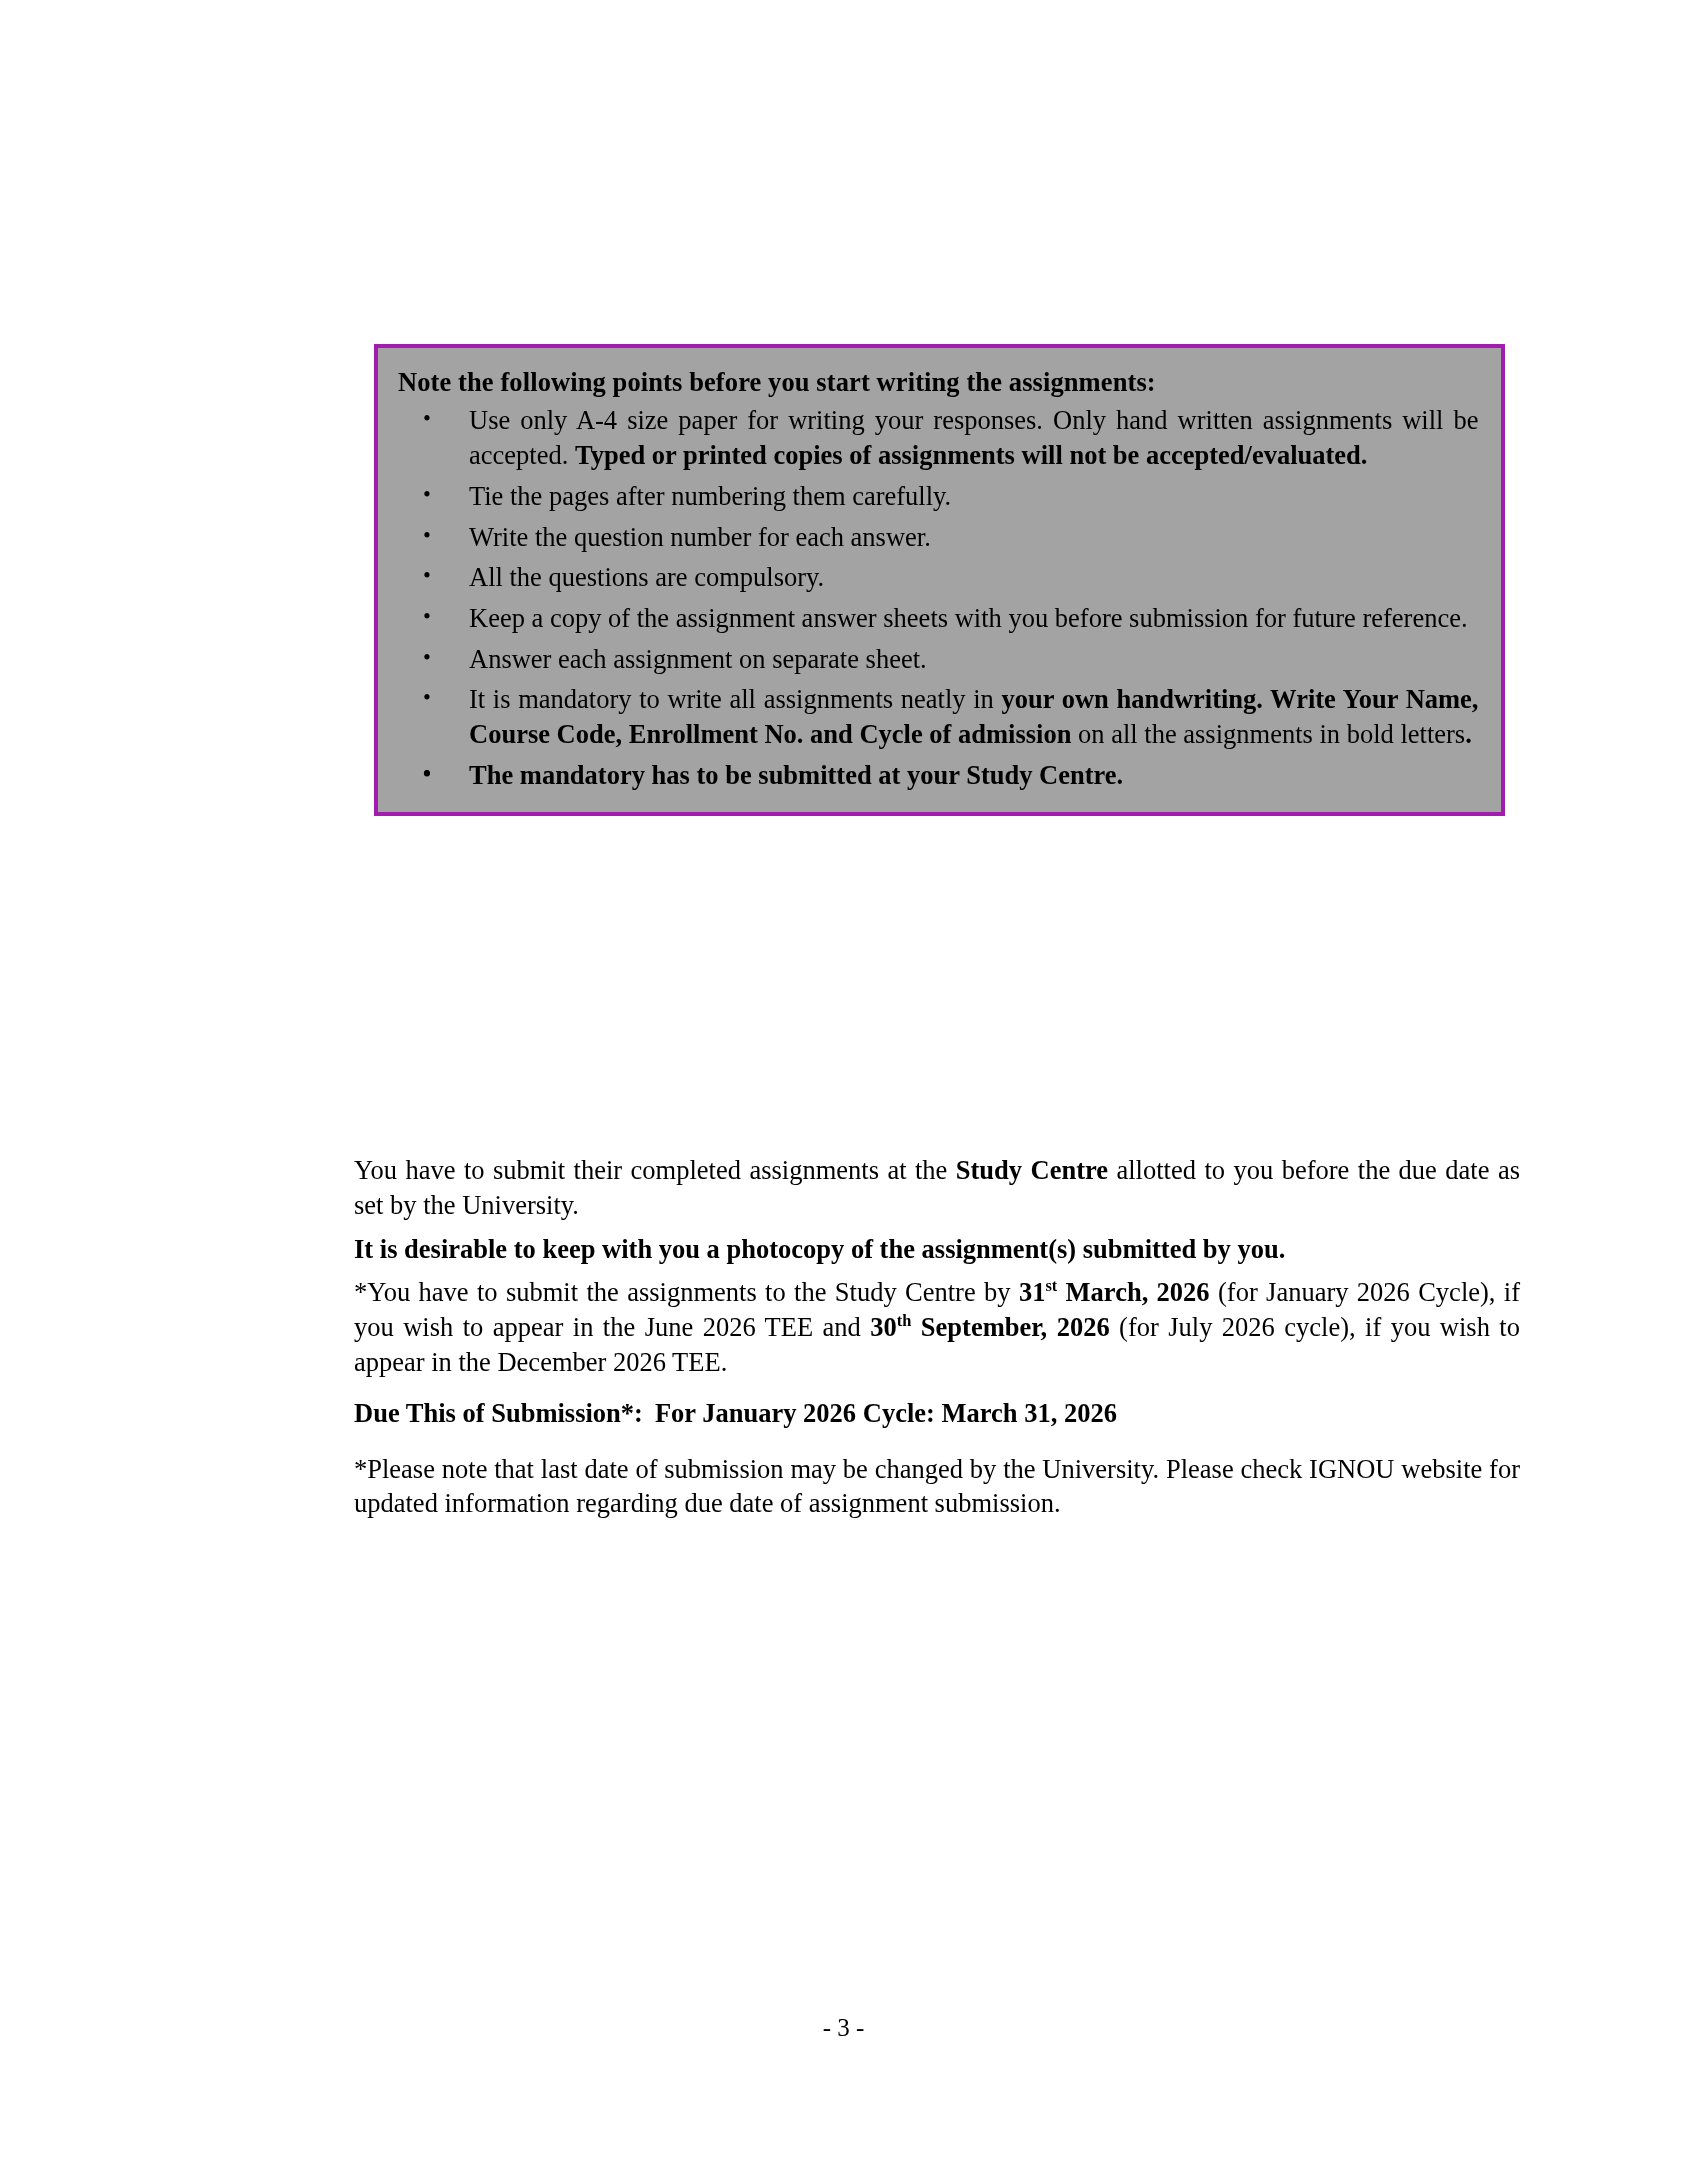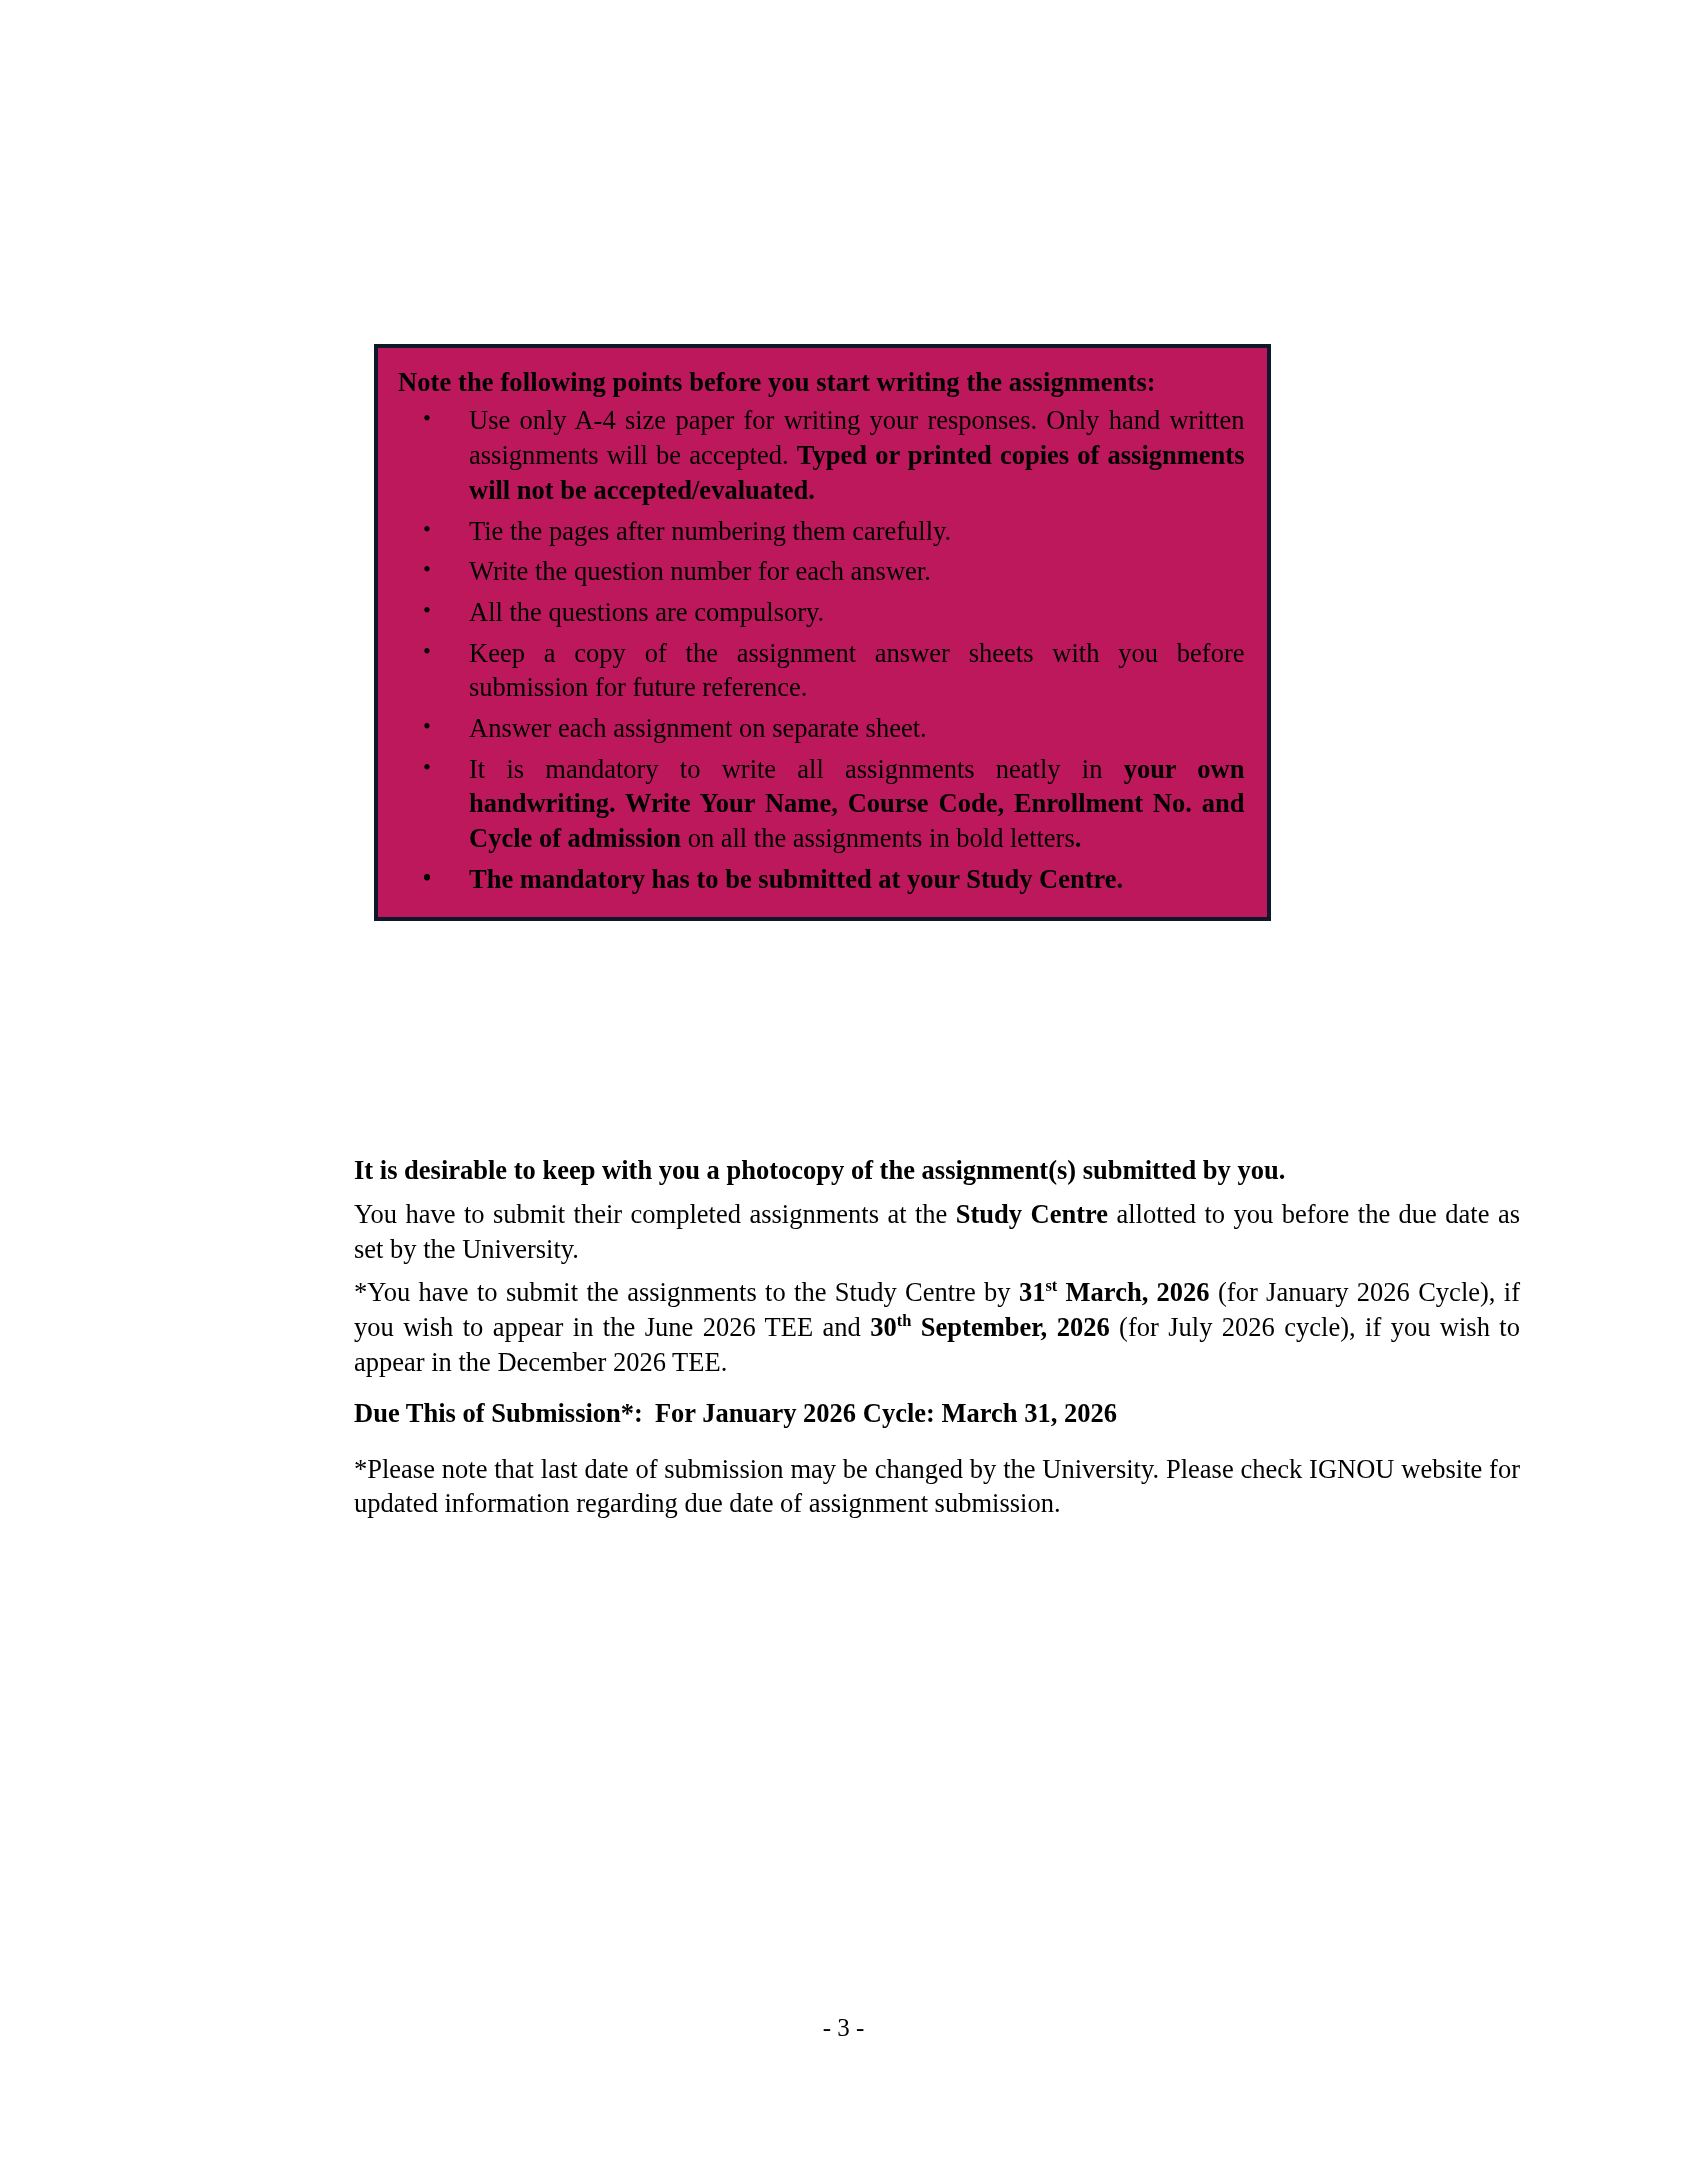--- a/index.html
+++ b/index.html
@@ -23,25 +23,25 @@
     width: 1687px;
     height: 2183px;
     background: #ffffff;
   }
 
   
   .notice-box {
     position: absolute;
     left: 374px;
     top: 344px;
-    width: 897px;            
+    width: 1131px;            
     box-sizing: border-box;
-    border: 4px solid #0f172a;
+    border: 4px solid #a21caf;
     padding: 17px 22.5px 20px 20px;
-    background: #be185d;
+    background: #a3a3a3;
   }
 
   .notice-title {
     font-size: 26.5px;
     font-weight: bold;
     line-height: 1.30;
     margin: 0 0 4px 0;
     letter-spacing: 0.1px;
   }
 
@@ -146,25 +146,25 @@
         <li><span class="bullet">•</span><span><span>Answer each assignment on separate sheet.</span></span></li>
         <li><span class="bullet">•</span><span><span>It is mandatory to write all assignments neatly in </span><b>your own handwriting. Write Your Name, Course Code, Enrollment No. and Cycle of admission</b><span> on all the assignments in bold letters</span><b>.</b></span></li>
         <li class="li-bold"><span class="bullet">•</span></li>
         <li class="li-bold"><span class="bullet">•</span><span><span>The mandatory has to be submitted at your Study Centre.</span></span></li>
       </ul>
 
   </div>
 
   <div class="body-block">
 
-    <p class="para bold nojust">It is desirable to keep with you a photocopy of the assignment(s) submitted by you.</p>
-
     <p class="para">
       <span>You have to submit their completed assignments at the </span><b>Study Centre</b><span> allotted to you before the due date as set by the University.</span>
     </p>
+
+    <p class="para bold nojust">It is desirable to keep with you a photocopy of the assignment(s) submitted by you.</p>
 
     <p class="para">
       <span>*You have to submit the assignments to the Study Centre by </span><b><span>31</span><sup>st</sup><span> March, 2026</span></b><span> (for January 2026 Cycle), if you wish to appear in the June 2026 TEE and </span><b><span>30</span><sup>th</sup><span> September, 2026</span></b><span> (for July 2026 cycle), if you wish to appear in the December 2026 TEE.</span>
     </p>
 
     <div class="due-block">
       <div class="due-line1">
         <span class="due-label">Due This of Submission*:</span><span>For January 2026 Cycle: March 31, 2026</span>
       </div>
     </div>

